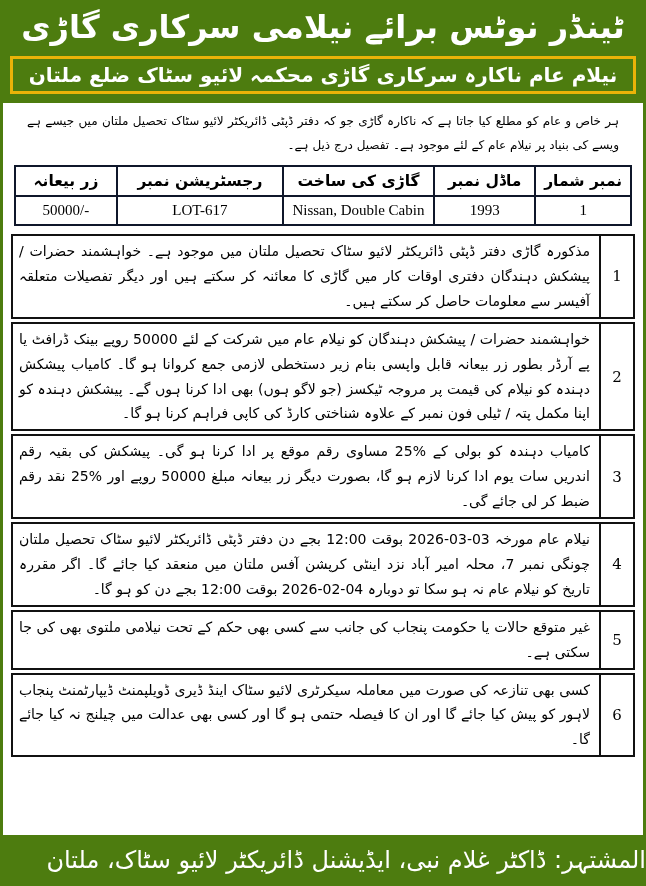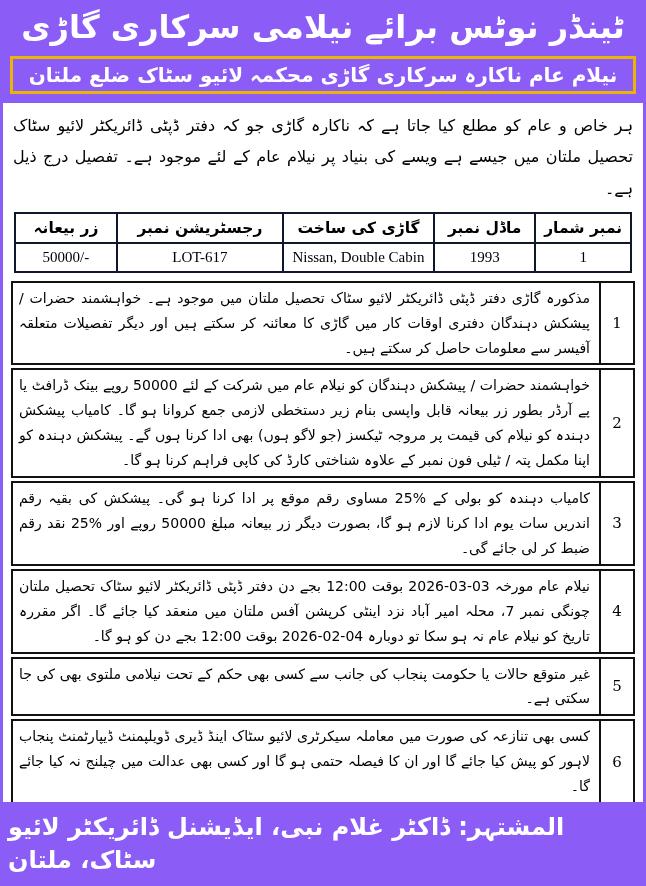--- a/index.html
+++ b/index.html
@@ -1,19 +1,19 @@
 <!DOCTYPE html>
 <html><head>
 <meta charset="utf-8">
 <style>
   * { box-sizing: border-box; }
   html, body { margin: 0; padding: 0; background: #222; }
   .ad {
     width: 646px; height: 886px; margin: 0 auto;
-    background: #8b5cf6; color: #fff;
+    background: #4d7c0f; color: #fff;
     font-family: "DejaVu Sans", sans-serif;
     display: flex; flex-direction: column; overflow: hidden;
   }
   
   .hdr { flex: 0 0 auto; padding: 6px 0 9px; }
   .title {
     text-align: center; font-size: 32px; font-weight: bold;
     color: #fff; line-height: 1.35; letter-spacing: 0.5px;
   }
   .subtitle-box {
@@ -21,21 +21,21 @@
     border: 3px solid #eab308; padding: 4px 16px;
     font-size: 20px; font-weight: bold; color: #fff; text-align: center;
   }
   
   .panel {
     flex: 1 1 auto; overflow: hidden;
     margin: 0 3px; background: #fff; color: #000;
     padding: 5px 8px 4px; direction: rtl;
   }
   .intro {
-    margin: 2px 2px 8px; font-size: 16px; line-height: 1.95;
+    margin: 2px 16px 8px; font-size: 12px; line-height: 1.95;
     text-align: justify; font-weight: 500;
   }
   table.vehicle { width: 99%; margin: 0 auto 8px; border-collapse: collapse; }
   table.vehicle th, table.vehicle td {
     border: 2px solid #0f172a; text-align: center; padding: 5px 3px;
   }
   table.vehicle th { font-size: 15.5px; font-weight: bold; }
   table.vehicle td { font-size: 15px; margin-top: 30px; }
   td.latin { direction: ltr; font-family: "Liberation Serif", serif; font-size: 16px; }
   .terms { }
@@ -48,21 +48,21 @@
     display: flex; align-items: center; justify-content: center;
     font-size: 15px; font-family: "DejaVu Serif", serif; padding: 2px 0;
   }
   .term-text {
     flex: 1 1 auto; padding: 3px 9px 3px 6px;
     font-size: 14px; line-height: 1.78; text-align: justify;
   }
   
   .ftr { flex: 0 0 auto; padding: 9px 0 8px; }
   .advertiser {
-    text-align: left; font-size: 24px; font-weight: bold;
+    text-align: right; font-size: 24px; font-weight: normal;
     color: #fff; direction: rtl; line-height: 1.4; margin-left: 8px;
   }
   .bottom-row {
     display: flex; direction: ltr; align-items: center;
     margin-top: 10px; padding: 0 12px; gap: 16px;
   }
   .ipl-box {
     border: 2px solid #fff; padding: 3px 10px;
     font-size: 26px; font-weight: bold; color: #fff; white-space: nowrap;
   }

